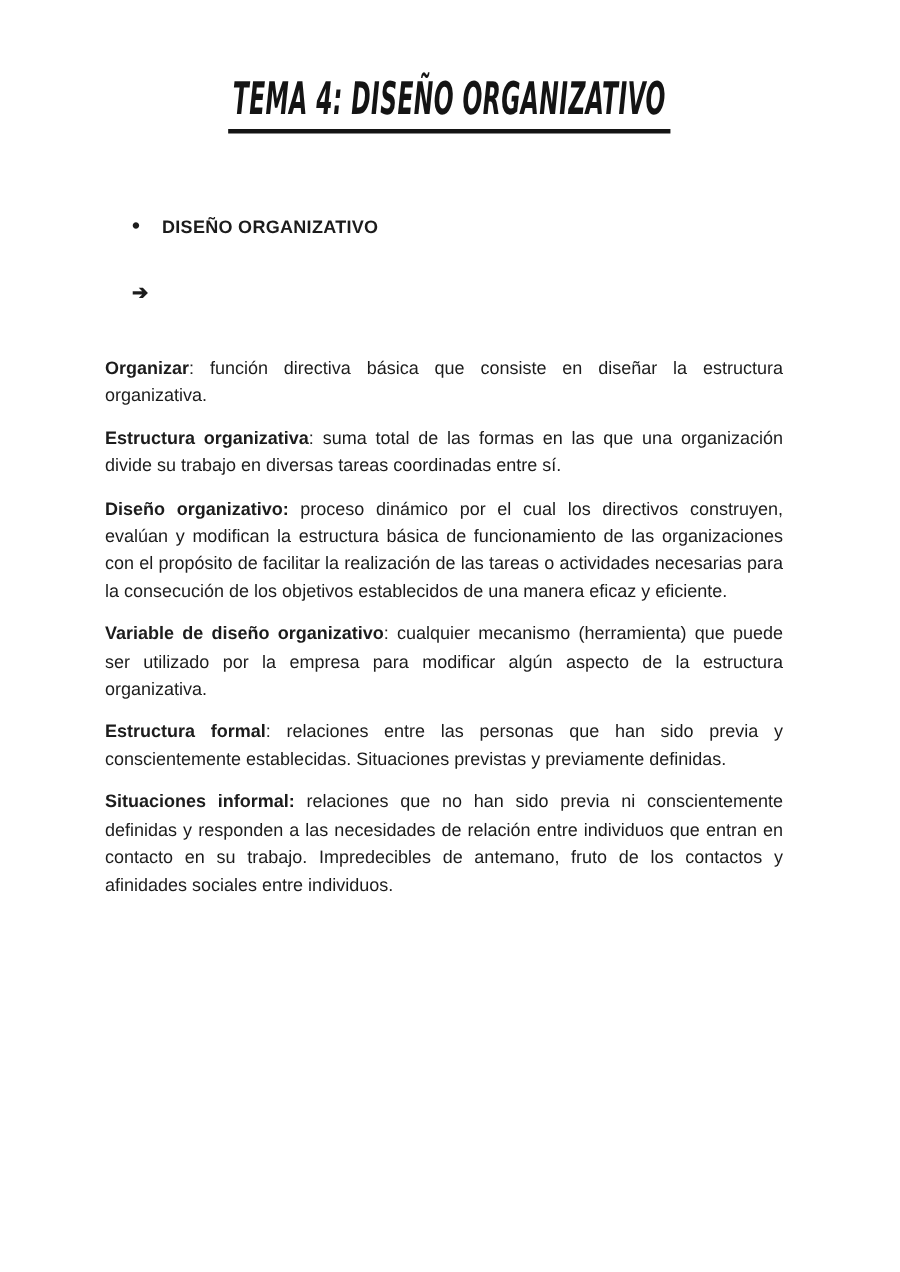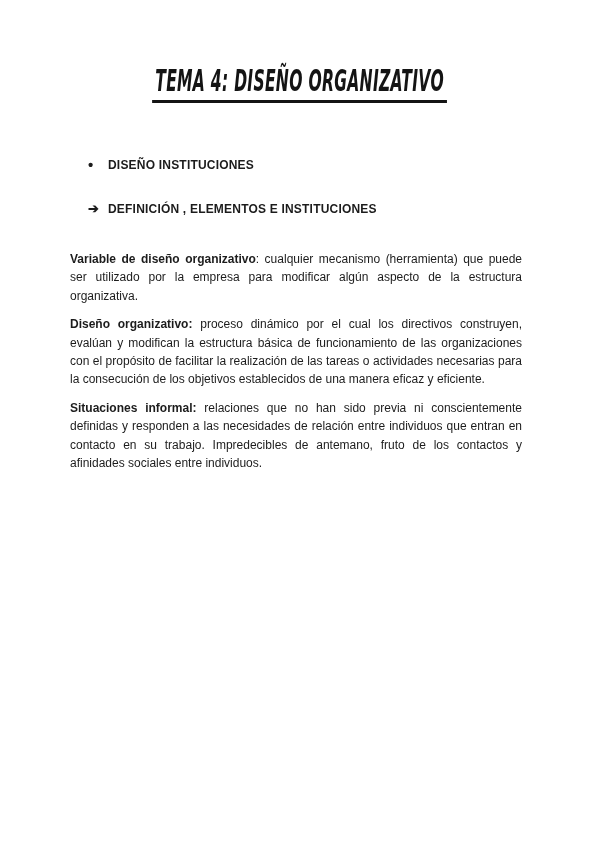--- a/index.html
+++ b/index.html
@@ -15,21 +15,21 @@
     overflow: hidden;
     font-family: "Liberation Sans", sans-serif;
     font-size: 12px;
     color: #1c1c1c;
   }
   .content {
     padding: 0 78px 0 70px;
   }
   
   .title-row {
-    margin-top: 66px;
+    margin-top: 52px;
     height: 38px;
     text-align: center;
   }
   .doc-title {
     display: inline-block;
     font-family: "DejaVu Sans", sans-serif;
     font-style: italic;
     font-weight: 700;
     font-size: 30px;
     line-height: 30px;
@@ -91,33 +91,35 @@
 
   <div class="title-row">
     <span class="doc-title">TEMA 4: DISEÑO ORGANIZATIVO</span>
   </div>
 
   <div class="content">
 
     <div class="bullets">
       <div class="bullet-row">
         <span class="bullet-marker dot-glyph">•</span>
-        <span>DISEÑO INSTITUCIONES</span>
+        <span>DISEÑO ORGANIZATIVO</span>
       </div>
       <div class="bullet-row">
         <span class="bullet-marker arrow-glyph">➔</span>
-        <span>DEFINICIÓN , ELEMENTOS E INSTITUCIONES</span>
       </div>
     </div>
 
+    <p class="para"><span class="lead">Organizar</span><span>: función directiva básica que consiste en diseñar la estructura organizativa.</span></p>
 
+    <p class="para"><span class="lead">Estructura organizativa</span><span>: suma total de las formas en las que una organización divide su trabajo en diversas tareas coordinadas entre sí.</span></p>
+
+    <p class="para"><span class="lead">Diseño organizativo:</span><span> proceso dinámico por el cual los directivos construyen, evalúan y modifican la estructura básica de funcionamiento de las organizaciones con el propósito de facilitar la realización de las tareas o actividades necesarias para la consecución de los objetivos establecidos de una manera eficaz y eficiente.</span></p>
 
     <p class="para"><span class="lead">Variable de diseño organizativo</span><span>: cualquier mecanismo (herramienta) que puede ser utilizado por la empresa para modificar algún aspecto de la estructura organizativa.</span></p>
 
-    <p class="para"><span class="lead">Diseño organizativo:</span><span> proceso dinámico por el cual los directivos construyen, evalúan y modifican la estructura básica de funcionamiento de las organizaciones con el propósito de facilitar la realización de las tareas o actividades necesarias para la consecución de los objetivos establecidos de una manera eficaz y eficiente.</span></p>
 
-
+    <p class="para"><span class="lead">Estructura formal</span><span>: relaciones entre las personas que han sido previa y conscientemente establecidas. Situaciones previstas y previamente definidas.</span></p>
 
     <p class="para"><span class="lead">Situaciones informal:</span><span> relaciones que no han sido previa ni conscientemente definidas y responden a las necesidades de relación entre individuos que entran en contacto en su trabajo. Impredecibles de antemano, fruto de los contactos y afinidades sociales entre individuos.</span></p>
 
 
   </div>
 </div>
 
 </body></html>

